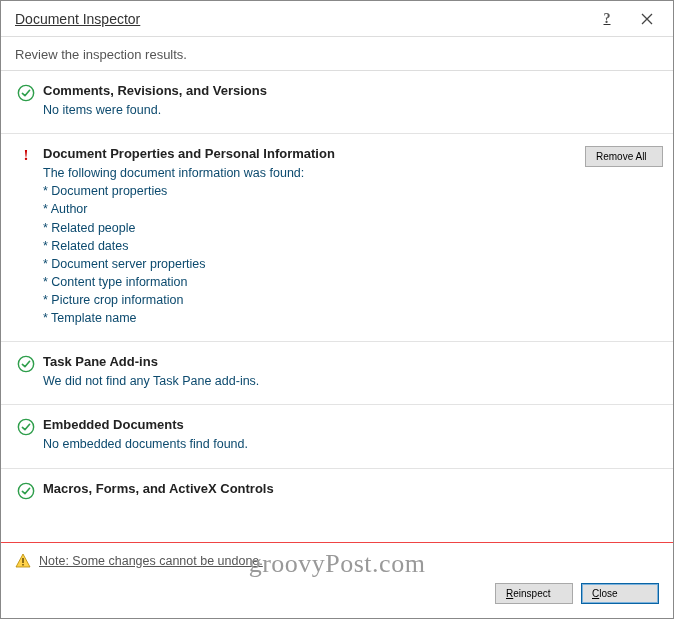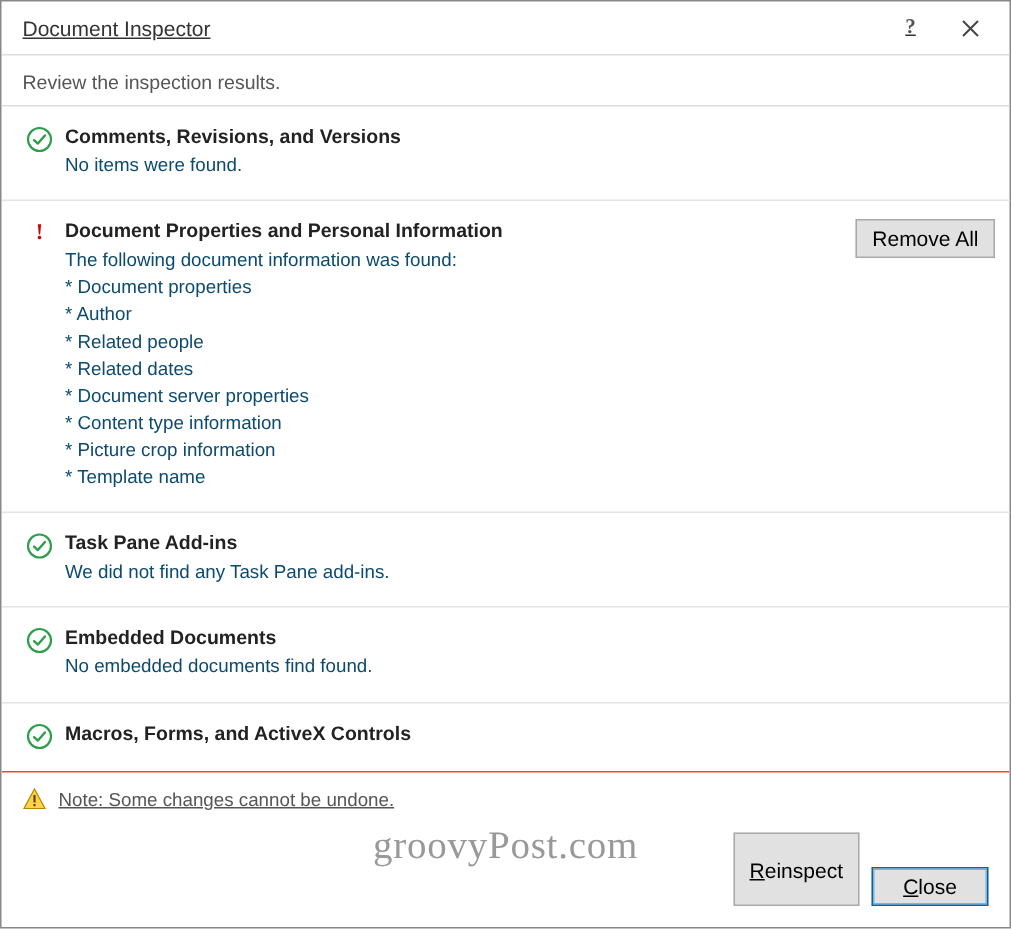--- a/index.html
+++ b/index.html
@@ -84,27 +84,27 @@
     }
     .sec-msg .it { display: block; }
     .sec-action {
       flex-shrink: 0;
       margin-left: 6px;
     }
     .btn {
       background: #e1e1e1;
       border: 1px solid #a9a9a9;
       padding: 4px 10px;
-      font-size: 14px;
+      font-size: 10px;
       font-family: inherit;
       cursor: pointer;
       min-width: 78px;
-      text-align: center;
-    }
-    .btn.primary { border: 1px solid #0a64a4; box-shadow: 0 0 0 1px #7bb2dd inset; margin-top: 23px; }
+      text-align: left;
+    }
+    .btn.primary { border: 1px solid #0a64a4; box-shadow: 0 0 0 1px #7bb2dd inset; }
     .underline-access { text-decoration: underline; }
     .check-svg { width: 18px; height: 18px; }
     .warn-bar {
       color: #c00;
       font-weight: bold;
       font-size: 15px;
       font-family: Georgia, serif;
       display: block;
       width: 18px;
       text-align: center;

